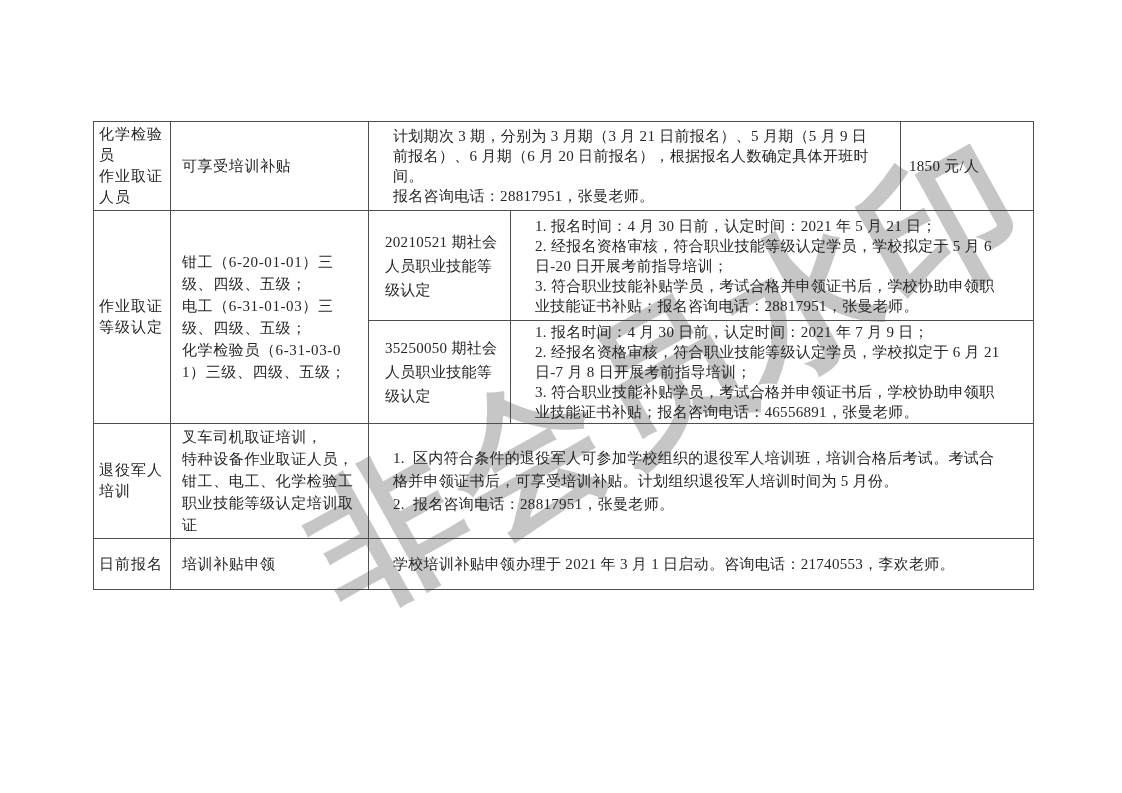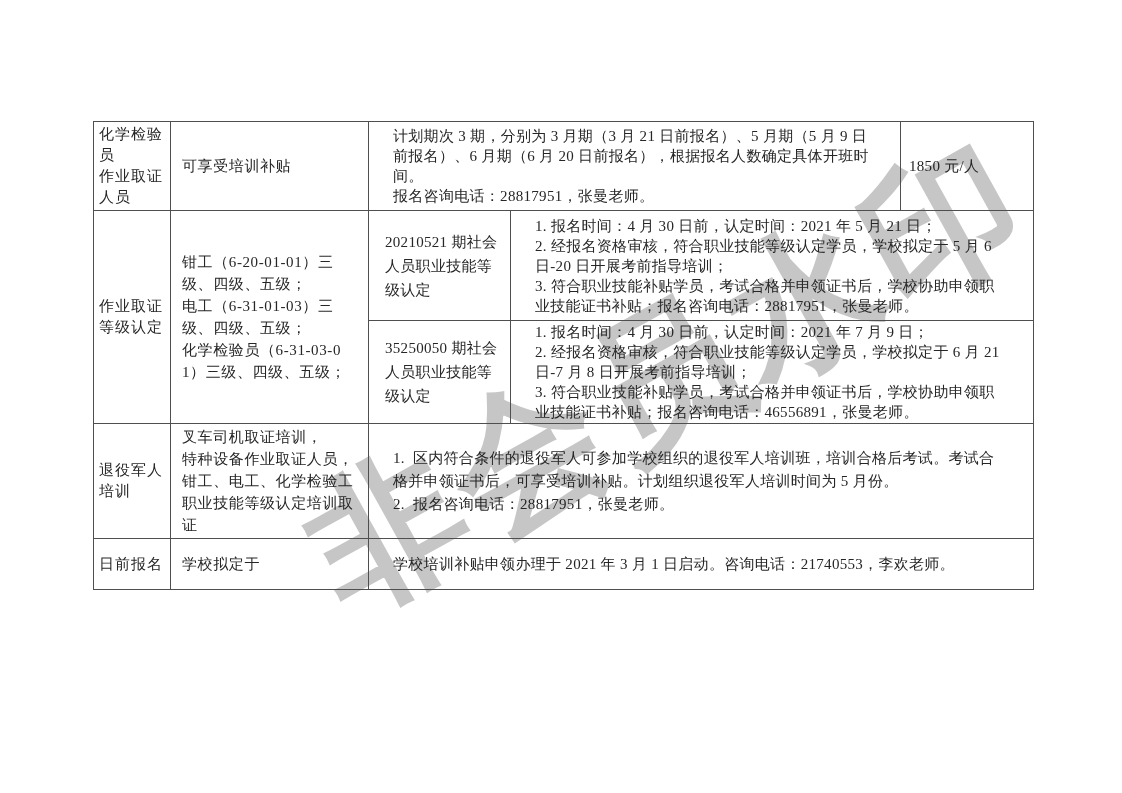--- a/index.html
+++ b/index.html
@@ -120,19 +120,19 @@
 培训</td>
         <td class="course">叉车司机取证培训，
 特种设备作业取证人员，
 钳工、电工、化学检验工职业技能等级认定培训取证</td>
         <td class="veteran-details" colspan="3">1.  区内符合条件的退役军人可参加学校组织的退役军人培训班，培训合格后考试。考试合格并申领证书后，可享受培训补贴。计划组织退役军人培训时间为 5 月份。
 2.  报名咨询电话：28817951，张曼老师。</td>
       </tr>
 
       <tr style="height:51px">
         <td class="cat">日前报名</td>
-        <td class="course">学校拟定于</td>
+        <td class="course">培训补贴申领</td>
         <td class="details" colspan="3">学校培训补贴申领办理于 2021 年 3 月 1 日启动。咨询电话：21740553，李欢老师。</td>
       </tr>
     </tbody>
   </table>
 
 </div>
 
 </body></html>

